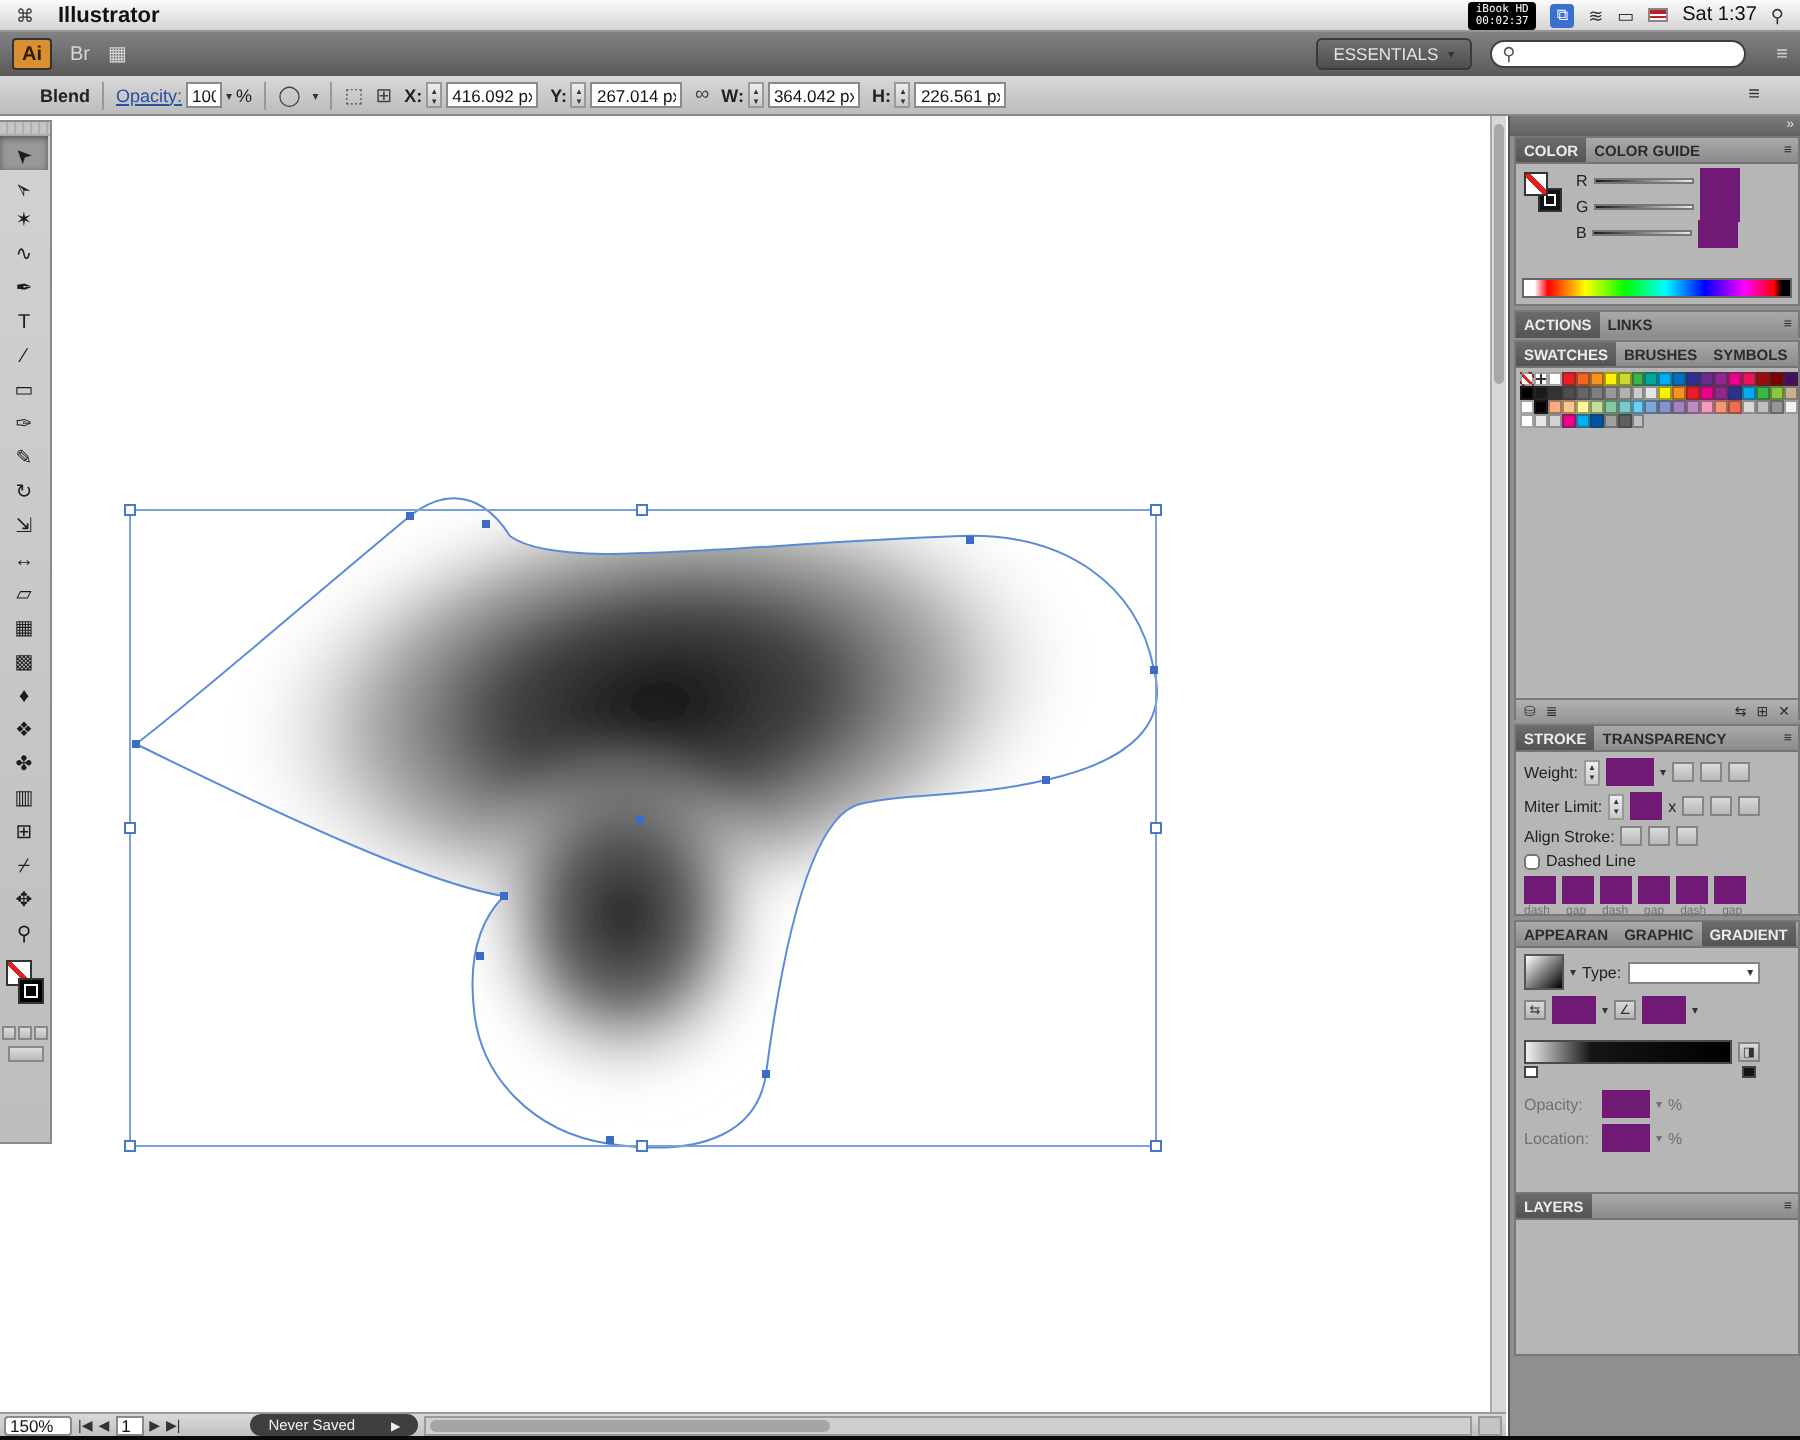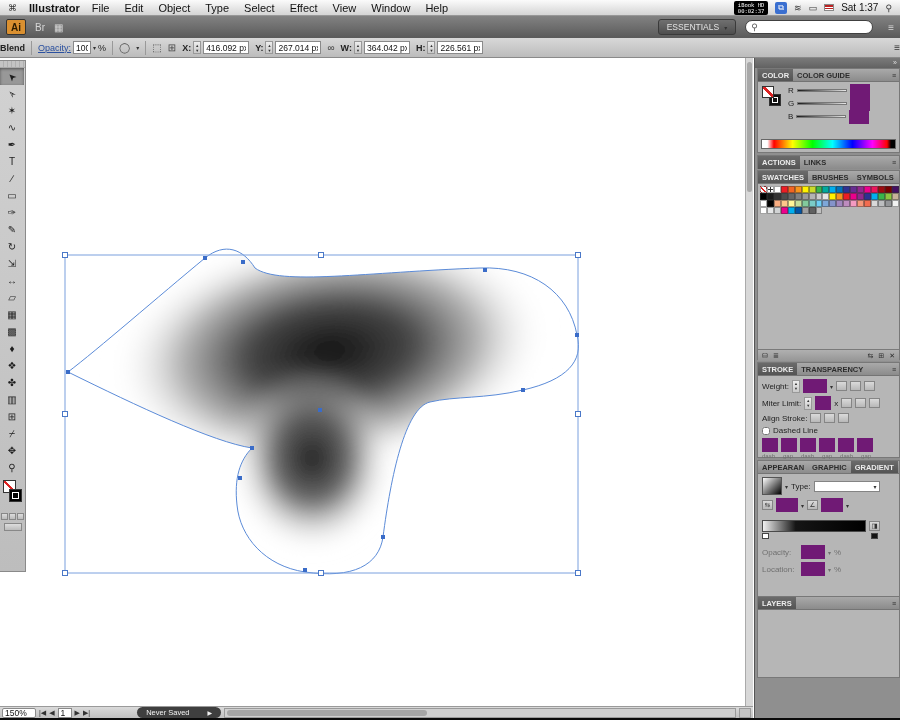--- a/index.html
+++ b/index.html
@@ -18,21 +18,21 @@
 
 #appbar{position:absolute;left:0;top:16px;width:900px;height:22px;background:linear-gradient(#828282,#5a5a5a);display:flex;align-items:center;padding:0 6px;gap:9px;z-index:30}
 #ai-logo{width:20px;height:16px;background:#da9030;color:#2c1c00;font-weight:bold;font-size:10px;display:flex;align-items:center;justify-content:center;border:1px solid #333;border-radius:2px}
 .abicon{color:#d6d6d6;font-size:10px}
 .abicon.blue{background:#3a6fd0;color:#fff;border-radius:2px;padding:0 3px;font-size:8px;line-height:12px}
 #workspace-btn{margin-left:auto;background:linear-gradient(#707070,#4e4e4e);border:1px solid #3a3a3a;border-radius:3px;color:#e4e4e4;font-size:8.5px;padding:2px 8px;display:flex;gap:5px;align-items:center}
 #search-box{width:128px;height:14px;background:#fff;border-radius:7px;border:1px solid #404040;display:flex;align-items:center;padding:0 5px;gap:3px;margin-right:6px}
 #search-box input{border:none;outline:none;width:100%;font-size:9px;background:transparent}
 .mag{font-size:9px;color:#555}
 
-#controlbar{position:absolute;left:0;top:38px;width:900px;height:20px;background:linear-gradient(#d8d8d8,#bcbcbc);border-bottom:1px solid #8a8a8a;display:flex;align-items:center;font-size:9px;color:#222;padding:0 0;gap:6px;z-index:30}
+#controlbar{position:absolute;left:0;top:38px;width:900px;height:20px;background:linear-gradient(#d8d8d8,#bcbcbc);border-bottom:1px solid #8a8a8a;display:flex;align-items:center;font-size:9px;color:#222;padding:0 20px;gap:6px;z-index:30}
 .cb-sep{width:1px;height:14px;background:#999}
 .link{color:#2a50a0;text-decoration:underline}
 .field{background:#fff;border:1px solid #8a8a8a;height:13px;font-size:8.5px;font-family:"Liberation Sans",sans-serif;padding:0 2px;color:#111}
 .stepper{display:inline-flex;flex-direction:column;width:8px;height:13px;font-size:4px;line-height:5px;color:#333;border:1px solid #999;background:linear-gradient(#eee,#c9c9c9);align-items:center;justify-content:center}
 .ddarrow{font-size:6px;color:#333}
 .cbicon{font-size:10px;color:#444}
 .cb-group{display:flex;align-items:center;gap:2px}
 .cb-label{font-weight:bold}
 #cb-menu{margin-left:auto;color:#333;font-size:10px}
 
@@ -83,45 +83,34 @@
 .gstop.dark{background:#141414}
 #layer-row{height:16px;display:flex;align-items:stretch;border-bottom:1px solid #9a9a9a;background:#c9c9c9}
 .lcell{display:flex;align-items:center;justify-content:center;border-right:1px solid #9a9a9a;flex:none}
 #layer-sel{flex:1;background:linear-gradient(#5b83dc,#3c63c4);display:flex;align-items:center;gap:3px;color:#fff;font-size:8.5px;padding:0 3px}
 #layer-thumb{width:15px;height:11px;background:#fff;border:1px solid #777;background-image:radial-gradient(circle at 50% 45%,#333 0 18%,#b5b5b5 55%,#fff 78%);flex:none}
 #layers-body{background:#c9c9c9;height:calc(100% - 13px);position:relative}
 
 #statusbar{position:absolute;left:0;top:706px;width:753px;height:12px;background:linear-gradient(#dadada,#c0c0c0);border-top:1px solid #9a9a9a;display:flex;align-items:center;font-size:7.5px;color:#222;gap:3px;padding:0 2px;z-index:25}
 #zoom-field{width:34px;height:10px;border-radius:2px}
 .navg{font-size:7px;color:#333}
-#status-pill{background:#3f3f3f;color:#f2f2f2;border-radius:6px;padding:1px 9px;font-size:7.5px;display:flex;align-items:center;gap:18px;margin-left:44px}
+#status-pill{background:#3f3f3f;color:#f2f2f2;border-radius:6px;padding:1px 9px;font-size:7.5px;display:flex;align-items:center;gap:18px;margin-left:32px}
 #hscroll{flex:1;height:10px;background:#cfcfcf;border:1px solid #9a9a9a;position:relative}
 #hthumb{position:absolute;left:2px;top:1px;width:200px;height:6px;background:#a5a5a5;border-radius:3px}
 #corner-box{width:12px;height:10px;background:#c4c4c4;border:1px solid #9a9a9a}
 #bottomstrip{position:absolute;left:0;top:718px;width:900px;height:2px;background:#0a0a0a;z-index:40}
 </style>
 </head>
 <body>
 
 <div id="root">
 
   <div id="menubar">
     <span class="mbicon">⌘</span>
     <span class="menu-item app-name">Illustrator</span>
-    <span id="menu-items">
-        <span class="menu-item">File</span>
-        <span class="menu-item">Edit</span>
-        <span class="menu-item">Object</span>
-        <span class="menu-item">Type</span>
-        <span class="menu-item">Select</span>
-        <span class="menu-item">Effect</span>
-        <span class="menu-item">View</span>
-        <span class="menu-item">Window</span>
-        <span class="menu-item">Help</span>
-      </span>
     <span id="mb-right">
       <span id="recorder">
         <span>iBook HD</span><br>
         <span>00:02:37</span>
       </span>
       <span class="abicon blue">⧉</span>
       <span class="mbicon">≋</span>
       <span class="mbicon">▭</span>
       <span id="flag-icon"></span>
       <span id="clock">Sat 1:37</span>

